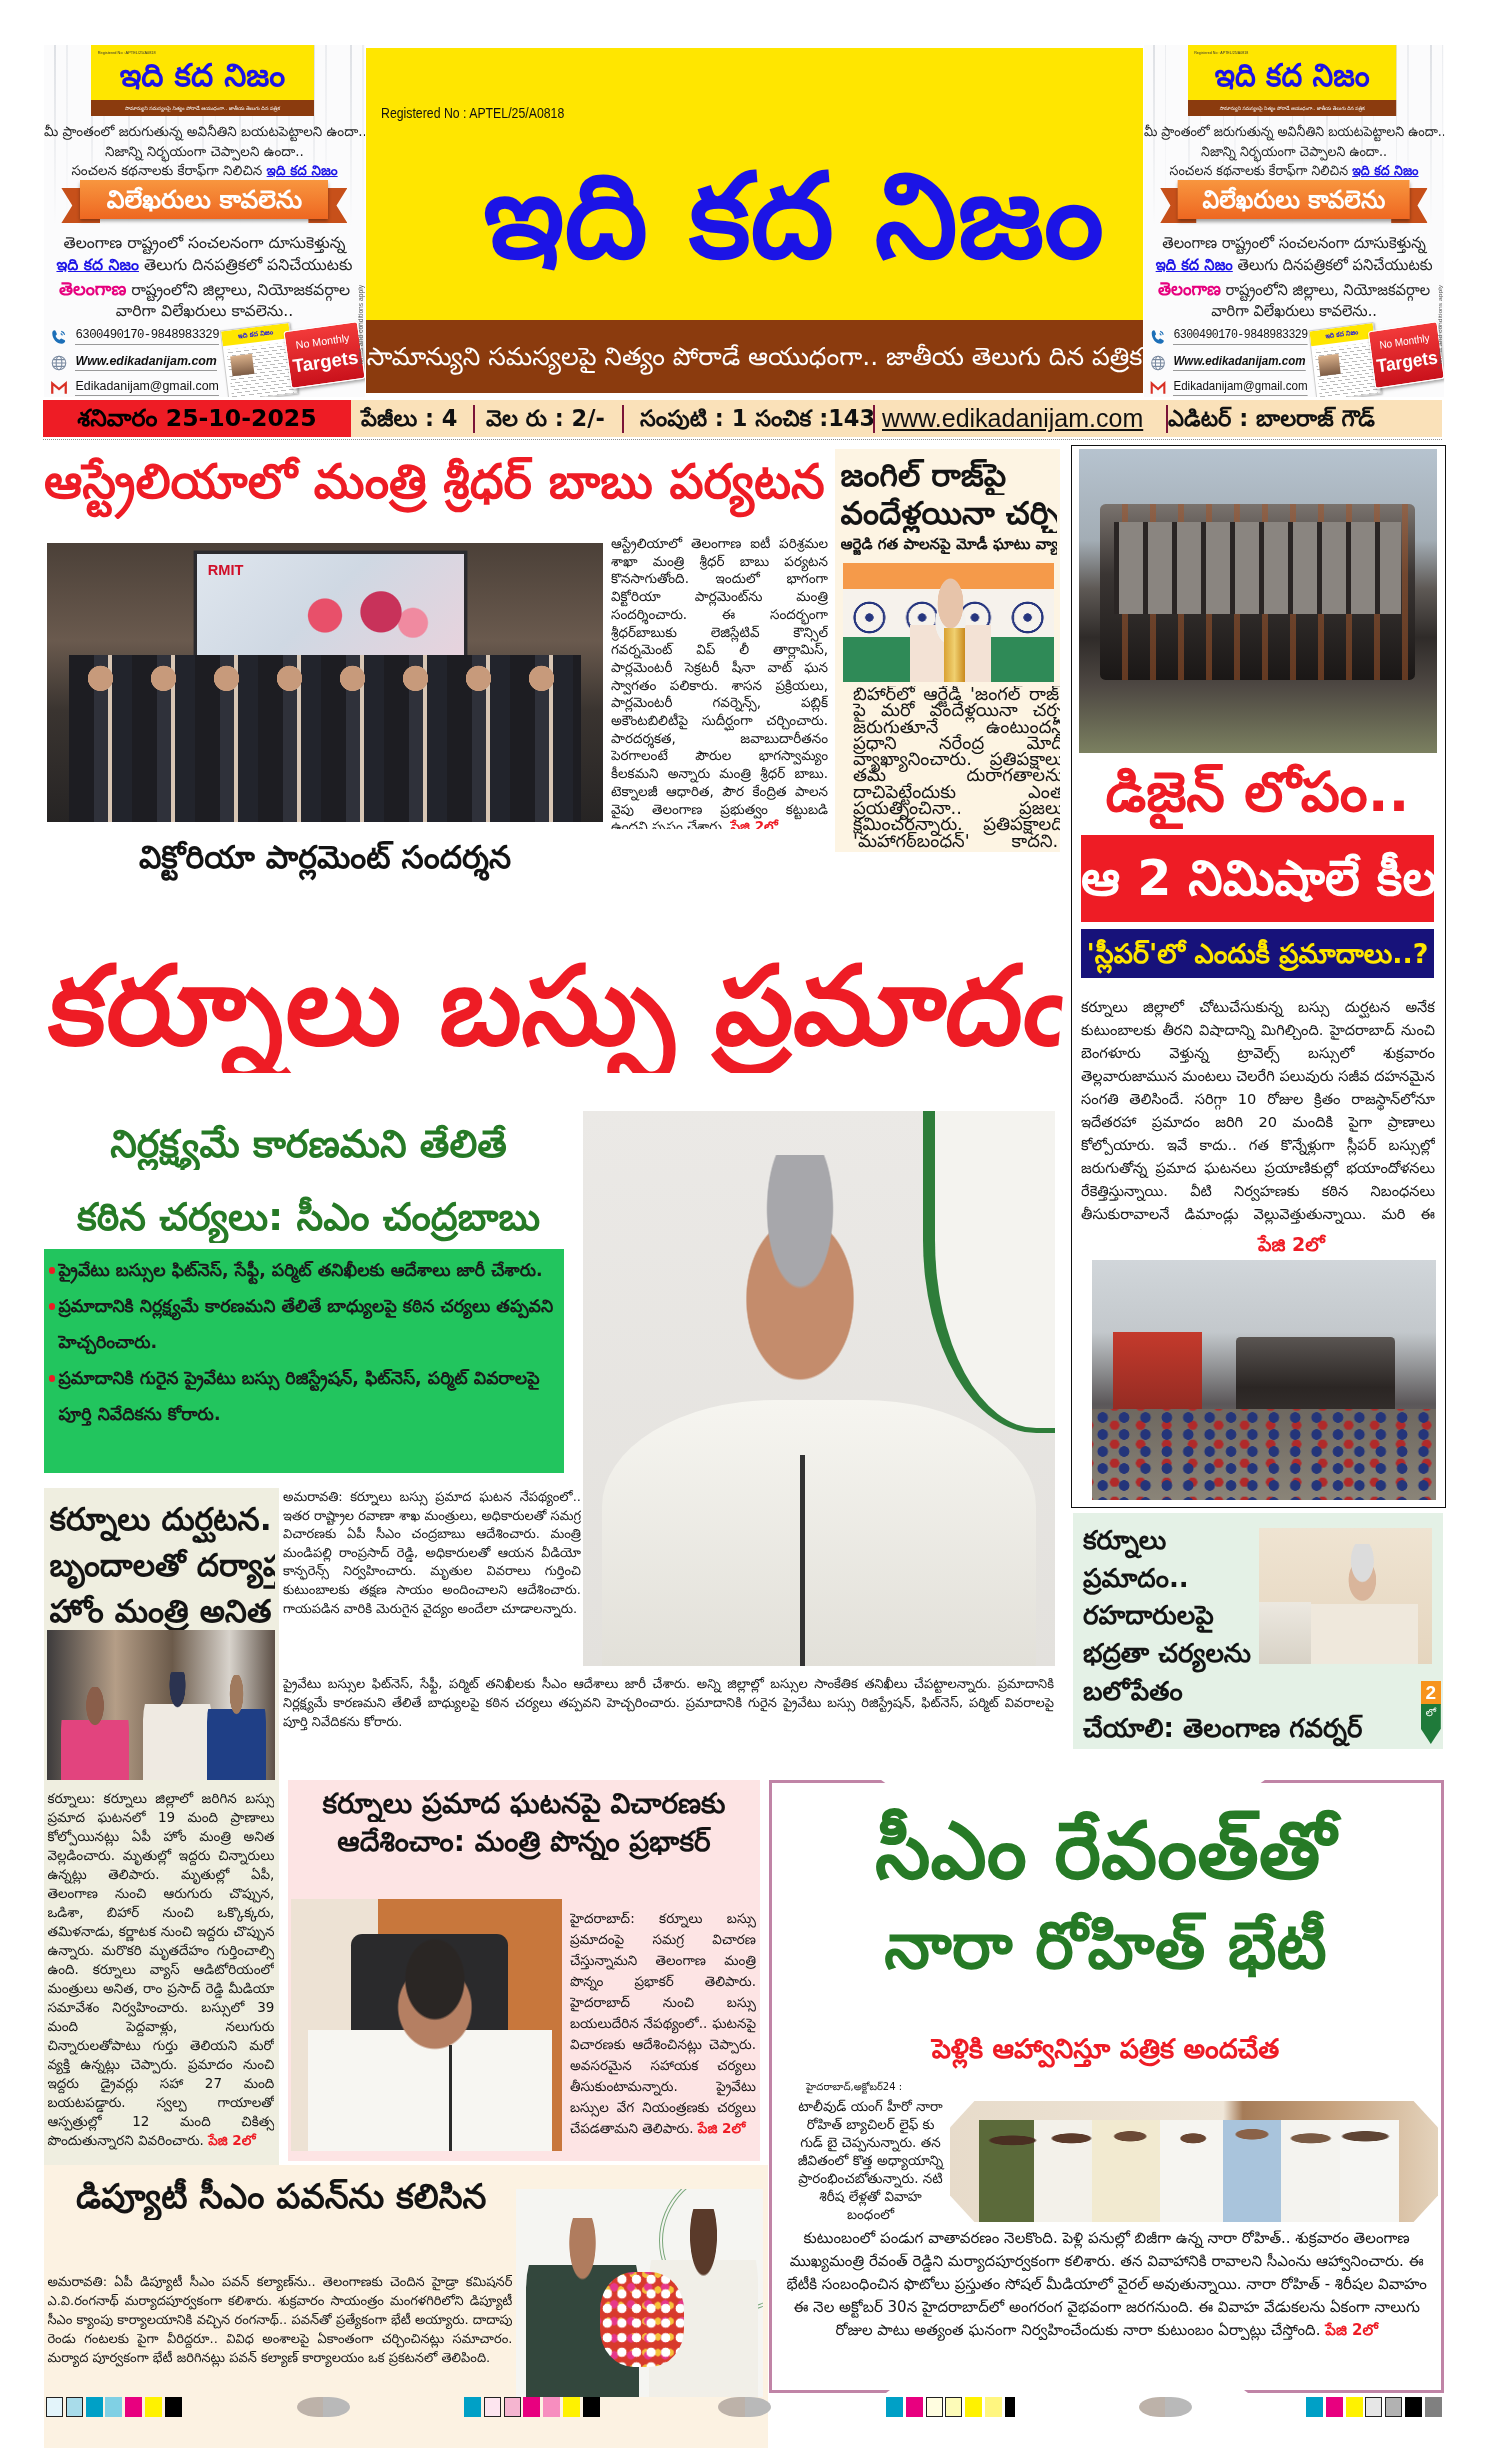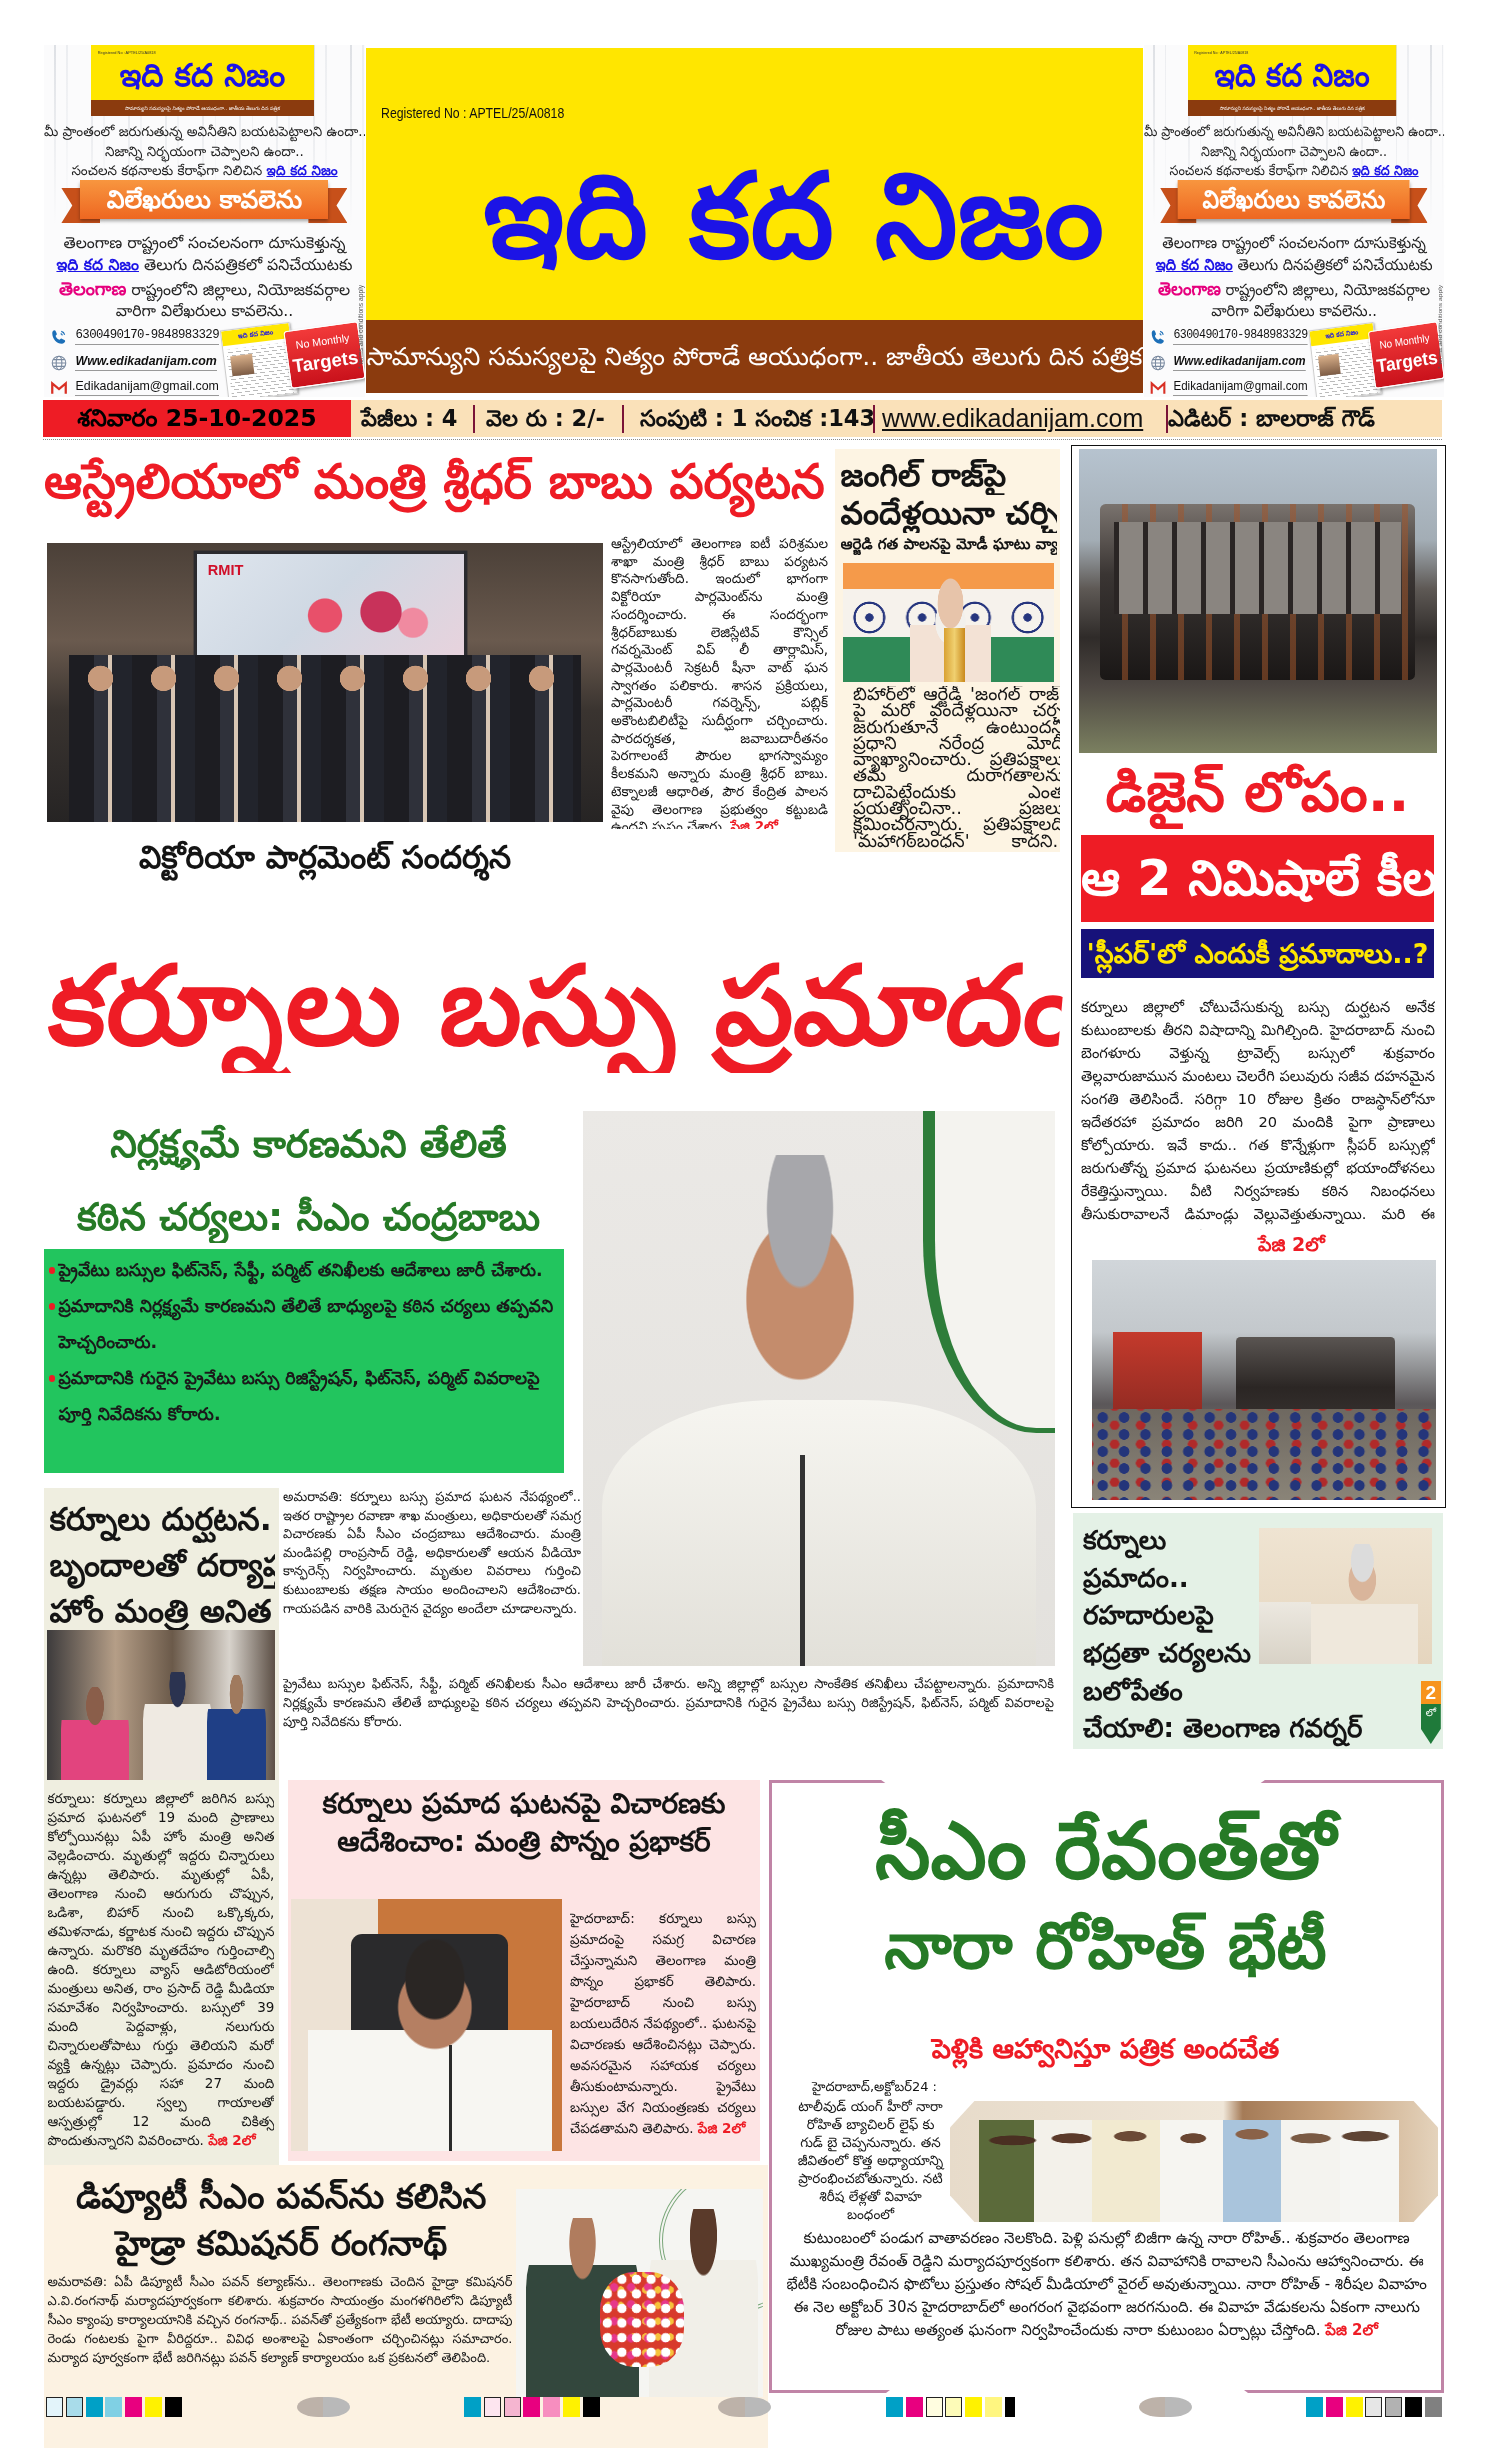--- a/index.html
+++ b/index.html
@@ -150,21 +150,21 @@
 #pa-man2{left:54%;top:10%;width:44%;height:90%;border-radius:40% 40% 0 0;background:radial-gradient(ellipse at 50% 14%,#5a3a2a 0 17%,transparent 18%),linear-gradient(transparent 27%,#f1efe8 27%)}
 
 
 #rev{left:769px;top:1780px;width:675px;height:613px;border:3.9px solid #c084a6;background:#fff}
 #rev-notch-top{left:107px;top:-4.5px;width:388px;height:5.6px;background:#fff;clip-path:polygon(0 0,100% 0,98% 100%,2% 100%)}
 #rev-notch-bot{left:112px;bottom:-4.5px;width:366px;height:5.6px;background:#fff;clip-path:polygon(2% 0,98% 0,100% 100%,0 100%)}
 .rev-h{left:0;width:667px;font-weight:bold;color:#267a26;text-align:center;white-space:nowrap;overflow:hidden}
 #rev-h1{top:22.5px;height:90px;font-size:79px;line-height:90px}
 #rev-h2{top:112px;height:101px;font-size:65px;line-height:101px}
 #rev-sub{left:0;top:247px;width:667px;height:37px;font-size:27px;line-height:37px;font-weight:bold;color:#ee1c25;text-align:center;white-space:nowrap}
-#rev-dateline{left:40px;top:295px;font-size:13px;line-height:17px;white-space:nowrap}
+#rev-dateline{left:34px;top:295px;font-size:10px;line-height:17px;white-space:nowrap}
 #rev-side{left:22.5px;top:314px;width:152px;height:127px;font-size:13.5px;line-height:18px;text-align:center}
 #rev-photo{left:178px;top:318px;width:488px;height:121px;clip-path:polygon(5% 0,95% 0,100% 22%,100% 78%,95% 100%,5% 100%,0 78%,0 22%);background:linear-gradient(90deg,#e7dbca 0%,#efe6d8 56%,#a57b57 60%,#c7a27d 78%,#e4d3bc 100%)}
 #rev-group{left:6%;top:16%;width:86%;height:84%;
   background:
    radial-gradient(ellipse at 8% 20%,#4a2f22 0 4%,transparent 4.5%),
    radial-gradient(ellipse at 22% 18%,#5b3a2a 0 4%,transparent 4.5%),
    radial-gradient(ellipse at 36% 16%,#6b4a36 0 4%,transparent 4.5%),
    radial-gradient(ellipse at 51% 18%,#6a4632 0 4%,transparent 4.5%),
    radial-gradient(ellipse at 65% 14%,#8a6248 0 4%,transparent 4.5%),
    radial-gradient(ellipse at 79% 18%,#7a5a44 0 4%,transparent 4.5%),
@@ -427,21 +427,20 @@
     <div class="a" id="po-man"></div>
     <div class="a" id="po-mic"></div>
   </div>
   <div class="a ov j" id="po-body">
     <span>హైదరాబాద్: కర్నూలు బస్సు ప్రమాదంపై సమగ్ర విచారణ చేస్తున్నామని తెలంగాణ మంత్రి పొన్నం ప్రభాకర్ తెలిపారు. హైదరాబాద్ నుంచి బస్సు బయలుదేరిన నేపథ్యంలో.. ఘటనపై విచారణకు ఆదేశించినట్లు చెప్పారు. అవసరమైన సహాయక చర్యలు తీసుకుంటామన్నారు. ప్రైవేటు బస్సుల వేగ నియంత్రణకు చర్యలు చేపడతామని తెలిపారు. </span><span class="cont">పేజి 2లో</span>
   </div>
 </div>
 
 <div class="a" id="pawan">
   <div class="a pa-h" style="top:7.9px">డిప్యూటీ సీఎం పవన్‌ను కలిసిన</div>
-  <div class="a pa-h" style="top:55px">హైడ్రా కమిషనర్ రంగనాథ్</div>
   <div class="a ov j" id="pa-body">అమరావతి: ఏపీ డిప్యూటీ సీఎం పవన్ కల్యాణ్‌ను.. తెలంగాణకు చెందిన హైడ్రా కమిషనర్ ఎ.వి.రంగనాథ్ మర్యాదపూర్వకంగా కలిశారు. శుక్రవారం సాయంత్రం మంగళగిరిలోని డిప్యూటీ సీఎం క్యాంపు కార్యాలయానికి వచ్చిన రంగనాథ్.. పవన్‌తో ప్రత్యేకంగా భేటీ అయ్యారు. దాదాపు రెండు గంటలకు పైగా వీరిద్దరూ.. వివిధ అంశాలపై ఏకాంతంగా చర్చించినట్లు సమాచారం. మర్యాద పూర్వకంగా భేటీ జరిగినట్లు పవన్ కల్యాణ్ కార్యాలయం ఒక ప్రకటనలో తెలిపింది.</div>
   <div class="photo" id="pa-photo">
     <div class="a" id="pa-emblem"></div>
     <div class="a" id="pa-man1"></div>
     <div class="a" id="pa-man2"></div>
     <div class="a" id="pa-flowers"></div>
   </div>
 </div>
 
 <div class="a" id="rev">

